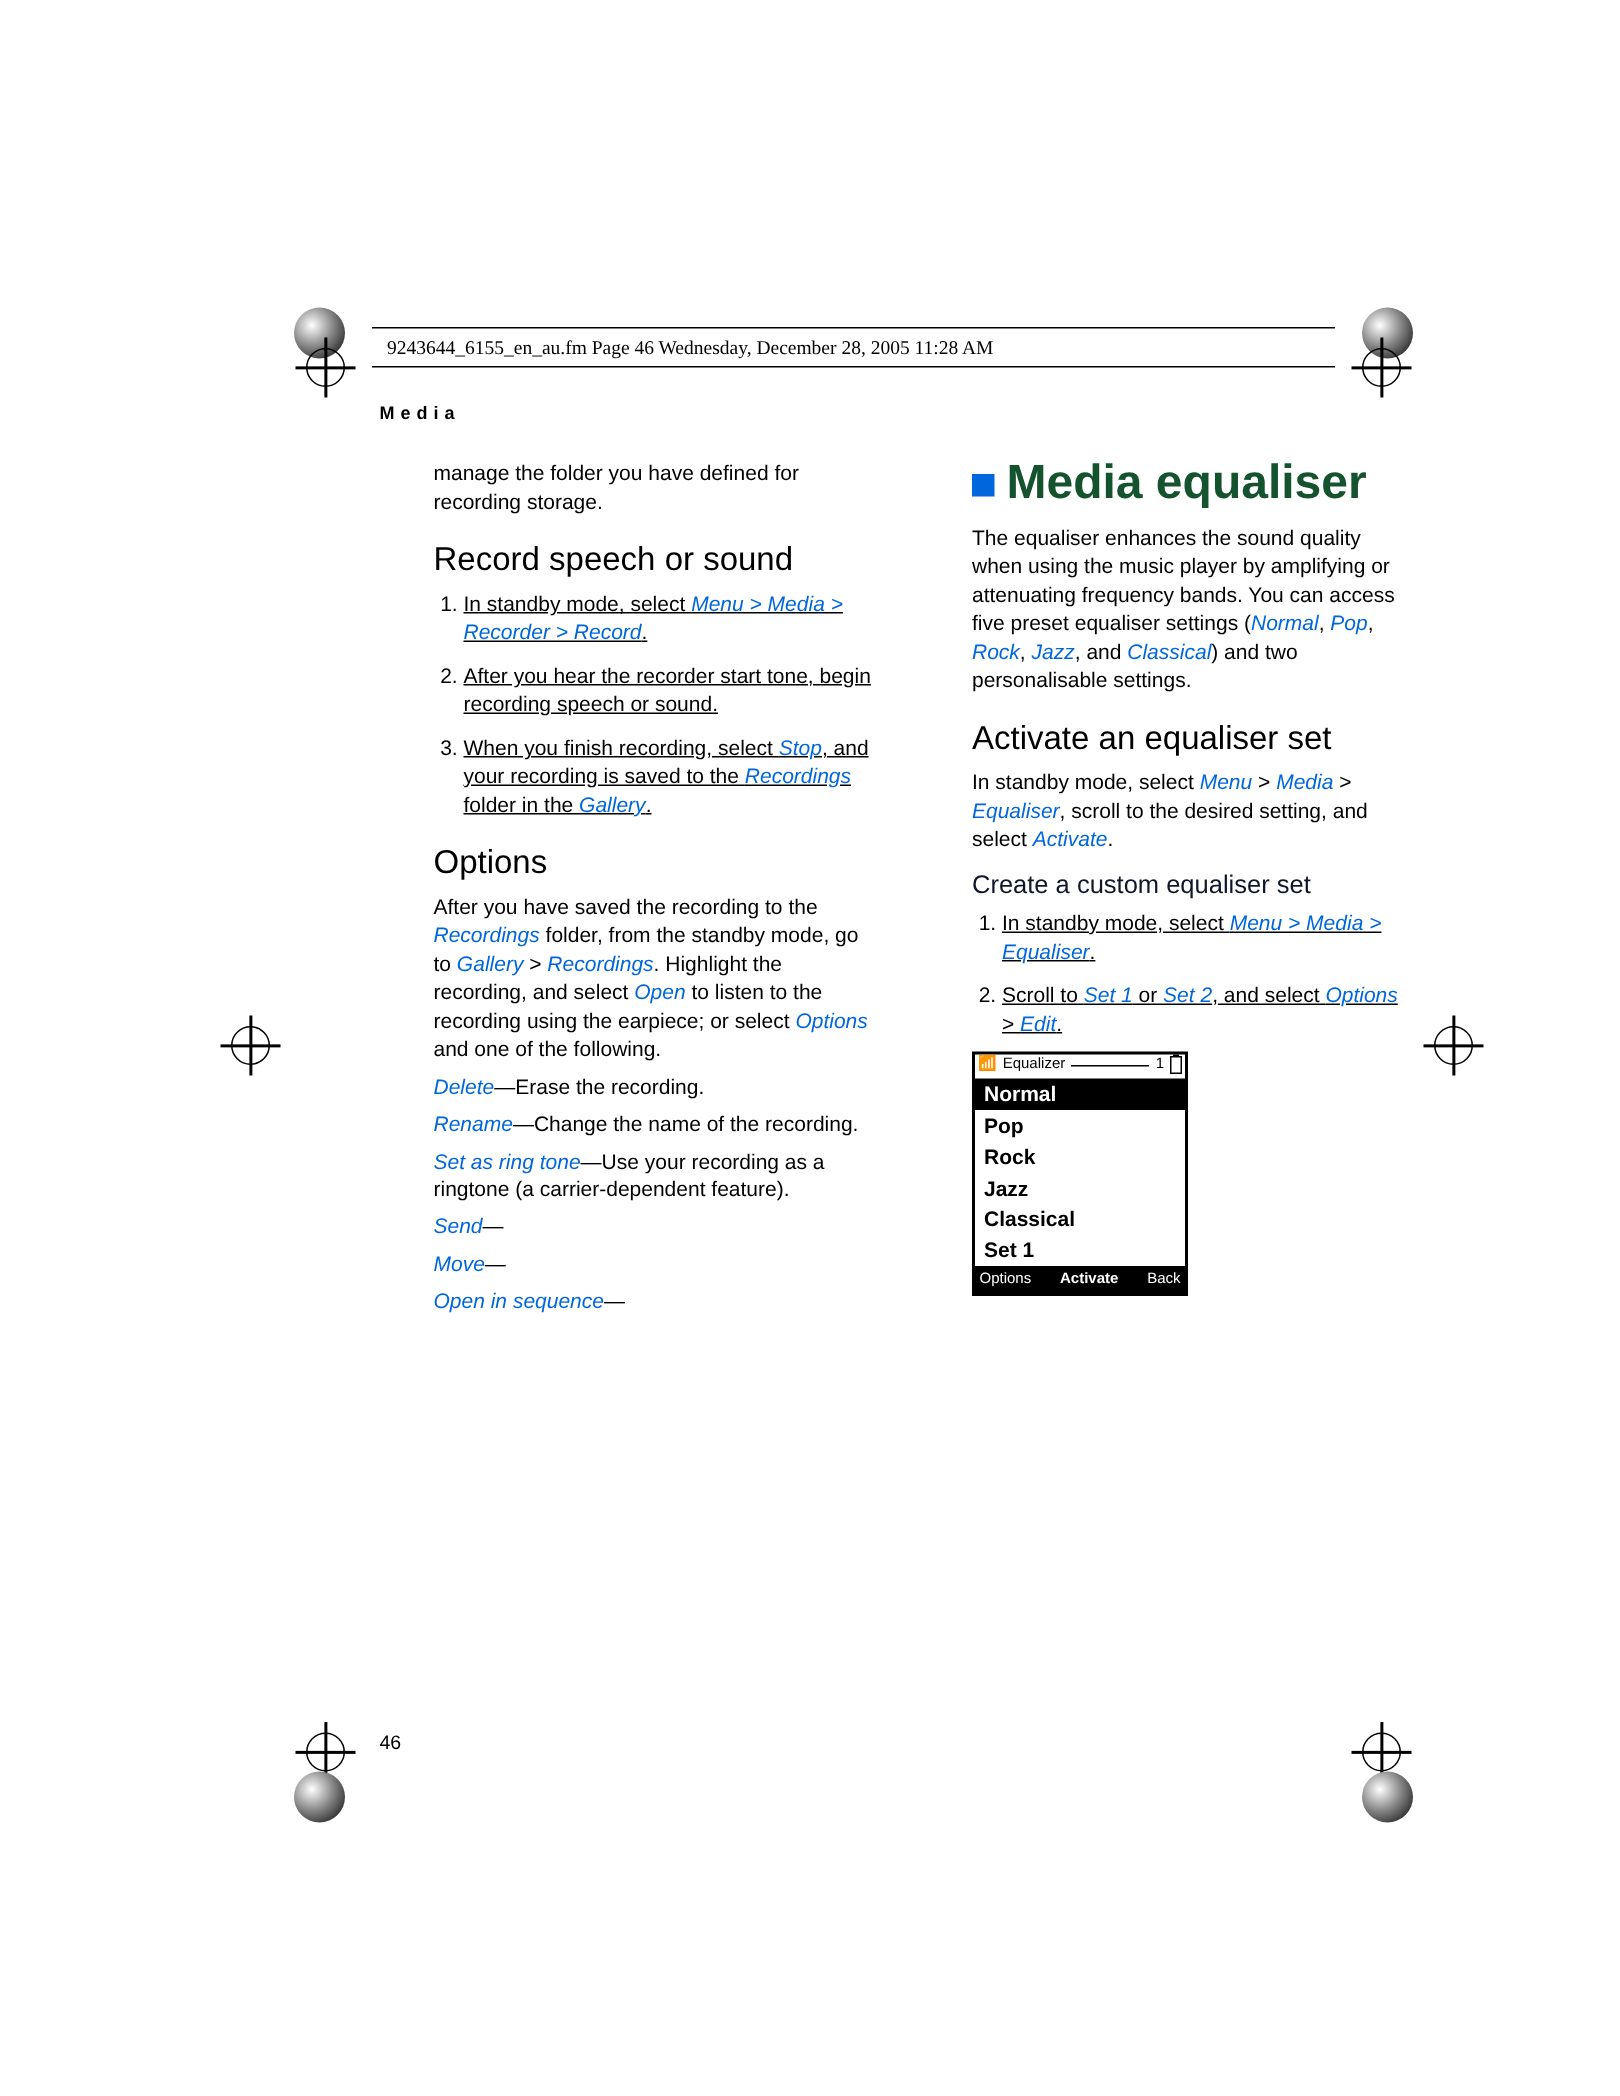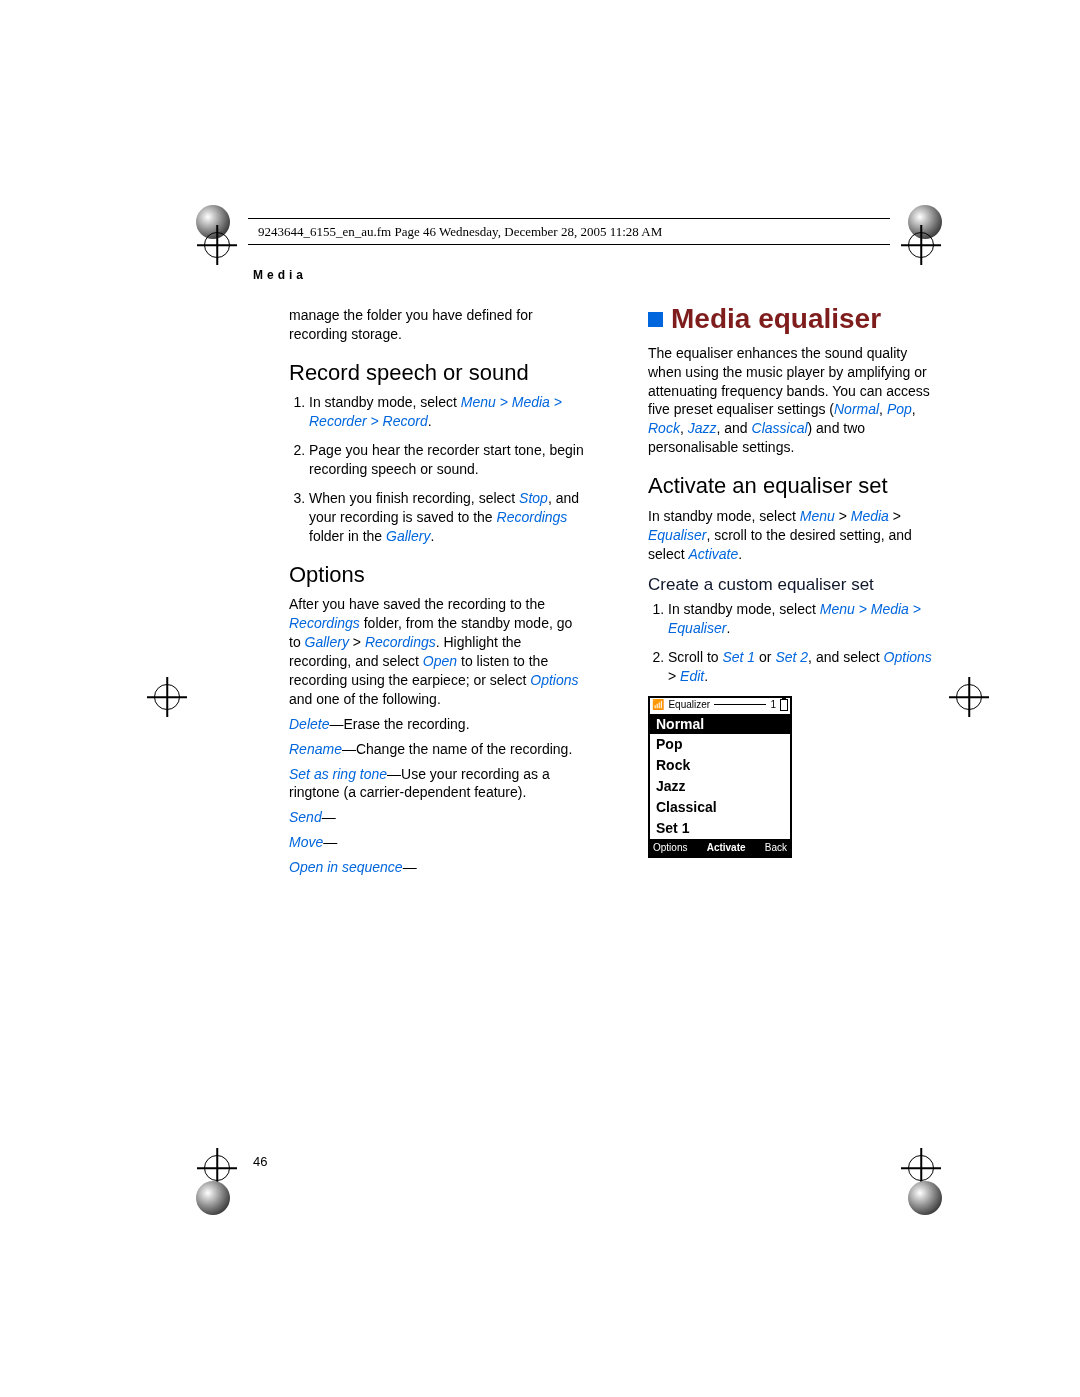--- a/index.html
+++ b/index.html
@@ -68,35 +68,35 @@
     margin: 14px 0 6px 0;
     font-family: Arial, Helvetica, sans-serif;
   }
   .h-blue-md {
     color: #0f172a;
     font-size: 17px;
     margin: 10px 0 4px 0;
     font-family: Arial, Helvetica, sans-serif;
   }
   .h-blue-main {
-    color: #7f1d1d;
-    font-size: 28px;
+    color: #14532d;
+    font-size: 32px;
     font-weight: bold;
     margin: 0 0 4px 0;
     font-family: Arial, Helvetica, sans-serif;
   }
   .sq {
     display: inline-block;
     width: 15px; height: 15px;
     background: #0066dd;
     margin-right: 8px;
     vertical-align: 1px;
   }
   ol { padding-left: 20px; margin: 4px 0; }
-  ol li { margin-bottom: 10px; }
+  ol li { margin-bottom: 10px; text-decoration: underline; }
   p { margin: 6px 0; }
   .it-blue { color: #0066dd; font-style: italic; }
   .pagenum {
     position: absolute;
     bottom: 228px;
     left: 253px;
     font-size: 13px;
     font-family: Arial, sans-serif;
   }
   .reg {
@@ -178,21 +178,21 @@
   <div class="columns">
 
     <div class="col">
       <p>manage the folder you have defined for recording storage.</p>
 
       <div class="h-blue-lg">Record speech or sound</div>
       <ol>
         <li>
           <span>In standby mode, select </span><span class="it-blue">Menu &gt; Media &gt; Recorder &gt; Record</span><span>.</span>
         </li>
-        <li>Page you hear the recorder start tone, begin recording speech or sound.</li>
+        <li>After you hear the recorder start tone, begin recording speech or sound.</li>
         <li>
           <span>When you finish recording, select </span><span class="it-blue">Stop</span><span>, and your recording is saved to the </span><span class="it-blue">Recordings</span><span> folder in the </span><span class="it-blue">Gallery</span><span>.</span>
         </li>
       </ol>
 
       <div class="h-blue-lg">Options</div>
       <p>
         <span>After you have saved the recording to the </span><span class="it-blue">Recordings</span><span> folder, from the standby mode, go to </span><span class="it-blue">Gallery</span><span> &gt; </span><span class="it-blue">Recordings</span><span>. Highlight the recording, and select </span><span class="it-blue">Open</span><span> to listen to the recording using the earpiece; or select </span><span class="it-blue">Options</span><span> and one of the following.</span>
       </p>
 

